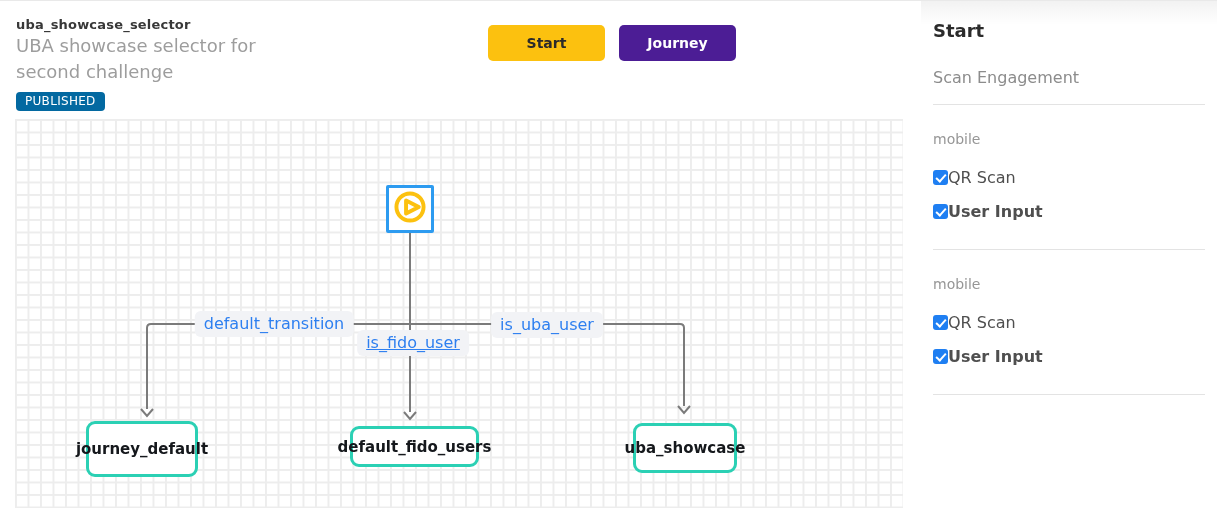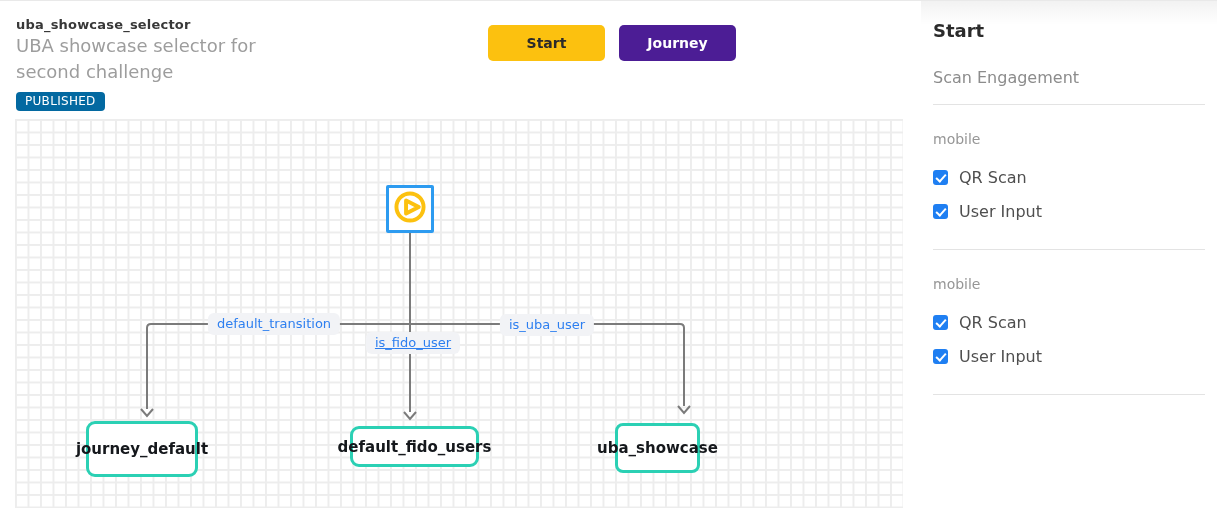--- a/index.html
+++ b/index.html
@@ -22,42 +22,42 @@
   .canvas { position:absolute; left:15px; top:118px; width:888px; height:389px; background:#fff;
             background-image:
               linear-gradient(#ededed 1.5px, transparent 1.5px),
               linear-gradient(90deg, #ededed 1.5px, transparent 1.5px);
             background-size:12.5px 12.5px; }
   .edges-svg { position:absolute; left:0; top:0; width:100%; height:100%; }
   .start-node { position:absolute; left:371px; top:66px; width:48px; height:48px; background:#fff;
                 border:3px solid #2d9bf0; border-radius:2px; display:flex; align-items:center;
                 justify-content:center; cursor:pointer; }
   .edge-label { position:absolute; transform:translate(-50%,-50%); background:#f2f3f6;
-                color:#2d7ff0; font-size:13px; padding:3px 9px 4px; border-radius:6px;
+                color:#2d7ff0; font-size:16px; padding:3px 9px 4px; border-radius:6px;
                 white-space:nowrap; cursor:pointer; }
   .flow-node { position:absolute; background:#fff; border:3px solid #2bd0b4; border-radius:9px;
                display:flex; align-items:center; justify-content:center; font-size:15px;
                font-weight:bold; color:#15181c; white-space:nowrap; cursor:pointer; }
   .node-journey-default { left:71px; top:302px; width:112px; height:56px; }
   .node-default-fido-users { left:335px; top:307px; width:129px; height:41px; }
-  .node-uba-showcase { left:600px; top:304px; width:85px; height:50px;border-radius:8px; }
+  .node-uba-showcase { left:618px; top:304px; width:104px; height:50px; }
 
   
   .sidebar { position:absolute; left:921px; top:0; width:296px; height:514px; background:#fff;
              padding:19px 12px 0; }
   .sidebar::before { content:''; position:absolute; left:0; top:0; right:0; height:24px;
                      background:linear-gradient(to bottom, rgba(0,0,0,.05), rgba(0,0,0,0)); pointer-events:none; }
   .sb-title { font-size:18px; font-weight:bold; color:#2b2b2b; }
   .sb-subtitle { margin-top:27px; font-size:16px; color:#8c8c8c; }
   .sb-divider { border:none; border-top:1px solid #e3e3e3; margin-top:17px; }
   .sb-divider.d2 { margin-top:28px; }
   .sb-section-label { margin-top:26px; font-size:14px; color:#969696; }
-  .opt-row { display:flex; align-items:center; gap:11px; cursor:pointer; }
+  .opt-row { display:flex; align-items:center; cursor:pointer; }
   .opt-row.first { margin-top:21px; }
-  .opt-row.next { margin-top:15px; }
+  .opt-row.next { margin-top:15px;font-weight:bold; }
   .checkbox { width:15px; height:15px; background:#1f7ff2; border-radius:3px; position:relative; flex:none; }
   .checkbox::after { content:''; position:absolute; left:5px; top:2px; width:4px; height:8px;
                      border:solid #fff; border-width:0 2px 2px 0; transform:rotate(42deg); }
   .opt-label { font-size:16px; color:#4f4f4f; }
 </style>
 </head>
 <body>
 
 <div class="app">
 

